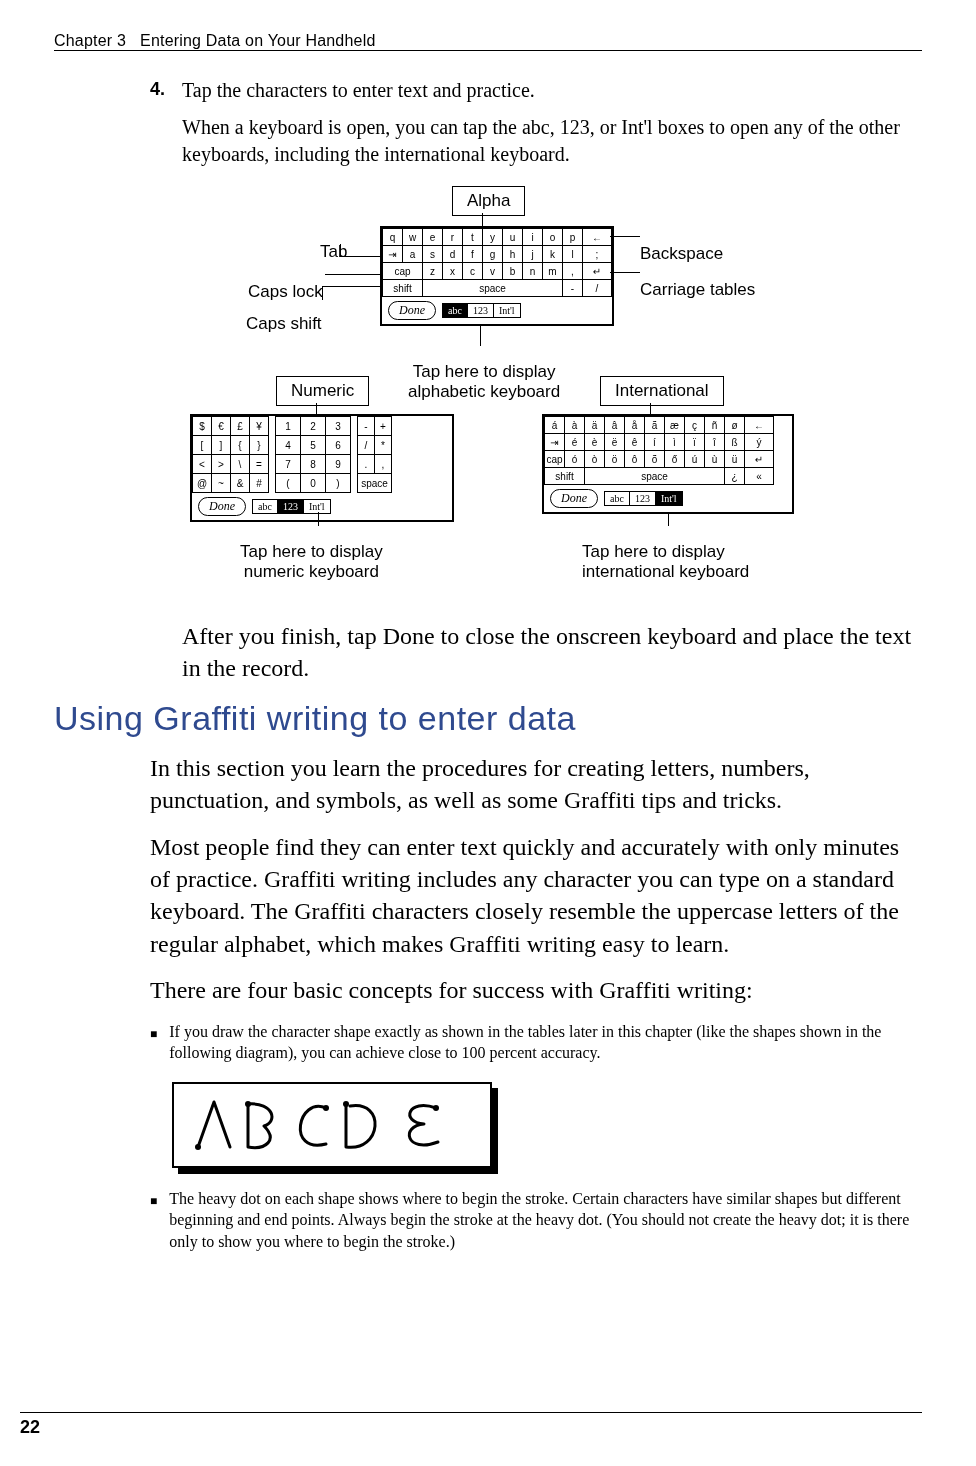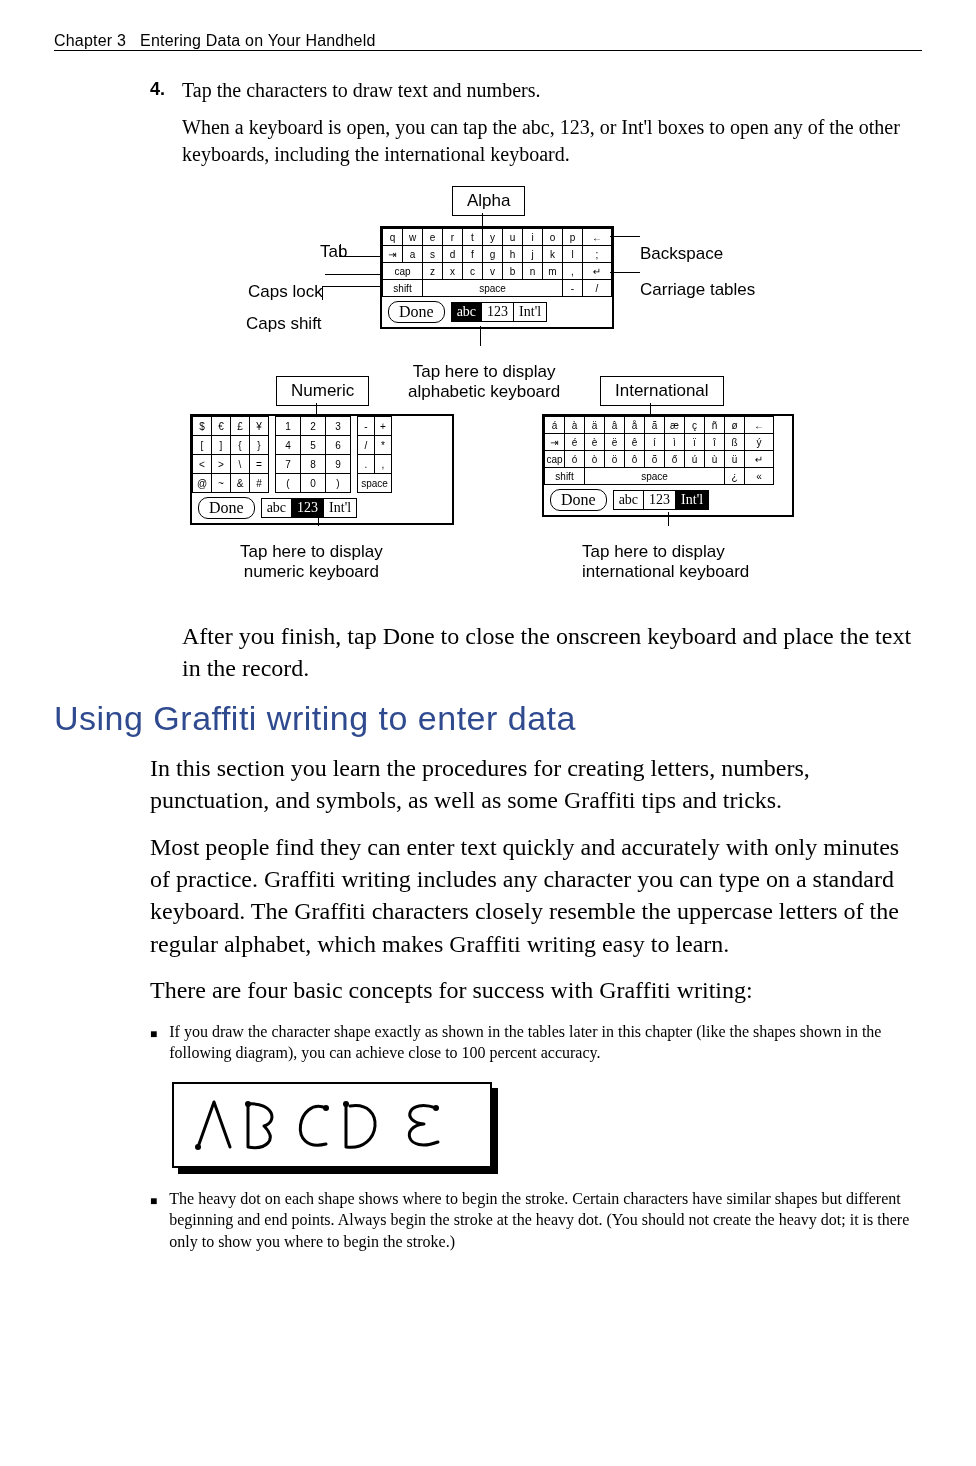--- a/index.html
+++ b/index.html
@@ -133,25 +133,26 @@
     border: 1px solid #000;
     font-family: "Helvetica Neue", Arial, sans-serif;
     font-size: 10px;
     text-align: center;
     padding: 0;
   }
   .kb .done {
     border: 1px solid #000;
     border-radius: 10px;
     padding: 1px 10px;
-    font-size: 16px;
+    font-size: 12px;
     display: inline-block;
     margin: 3px 4px;
-  }
-  .kb .toggle { display: inline-flex; border: 1px solid #000; margin: 3px 2px; font-size: 14px; }
+    font-style: italic;
+  }
+  .kb .toggle { display: inline-flex; border: 1px solid #000; margin: 3px 2px; font-size: 10px; }
   .kb .toggle span { padding: 1px 5px; border-right: 1px solid #000; }
   .kb .toggle span:last-child { border-right: none; }
   .kb .toggle .on { background: #000; color: #fff; }
 
   
   .abcde-wrap { margin: 18px 0 20px 22px; width: 320px; }
   .abcde {
     border: 2px solid #000;
     background: #fff;
     padding: 8px 12px 4px 12px;
@@ -165,21 +166,21 @@
 <div class="page">
   <div class="running-head">
     <span>Chapter 3</span>&nbsp;&nbsp;&nbsp;<span>Entering Data on Your Handheld</span>
   </div>
   <hr class="rule">
 
   <div class="body-col">
 
     <div class="step">
       <span class="num">4.</span>
-      <span>Tap the characters to draw text and numbers.</span>
+      <span>Tap the characters to enter text and practice.</span>
     </div>
 
     <div class="para">When a keyboard is open, you can tap the abc, 123, or Int'l boxes to open any of the other keyboards, including the international keyboard.</div>
 
     <div class="diagram">
 
       <div class="box-label" style="left:302px; top:0px;">Alpha</div>
       <div class="line" style="left:332px; top:27px; width:1px; height:14px;"></div>
 
       <div class="kb" style="left:230px; top:40px; width:230px;">
@@ -459,13 +460,17 @@
     </div>
 
     <ul class="bullets">
       <li>
           <span>The heavy dot on each shape shows where to begin the stroke. Certain characters have similar shapes but different beginning and end points. Always begin the stroke at the heavy dot. (You should not create the heavy dot; it is there only to show you where to begin the stroke.)</span>
         </li>
     </ul>
 
   </div>
 
+  <div class="footer">
+    <hr>
+    <div class="pg">22</div>
+  </div>
 </div>
 
 </body></html>

